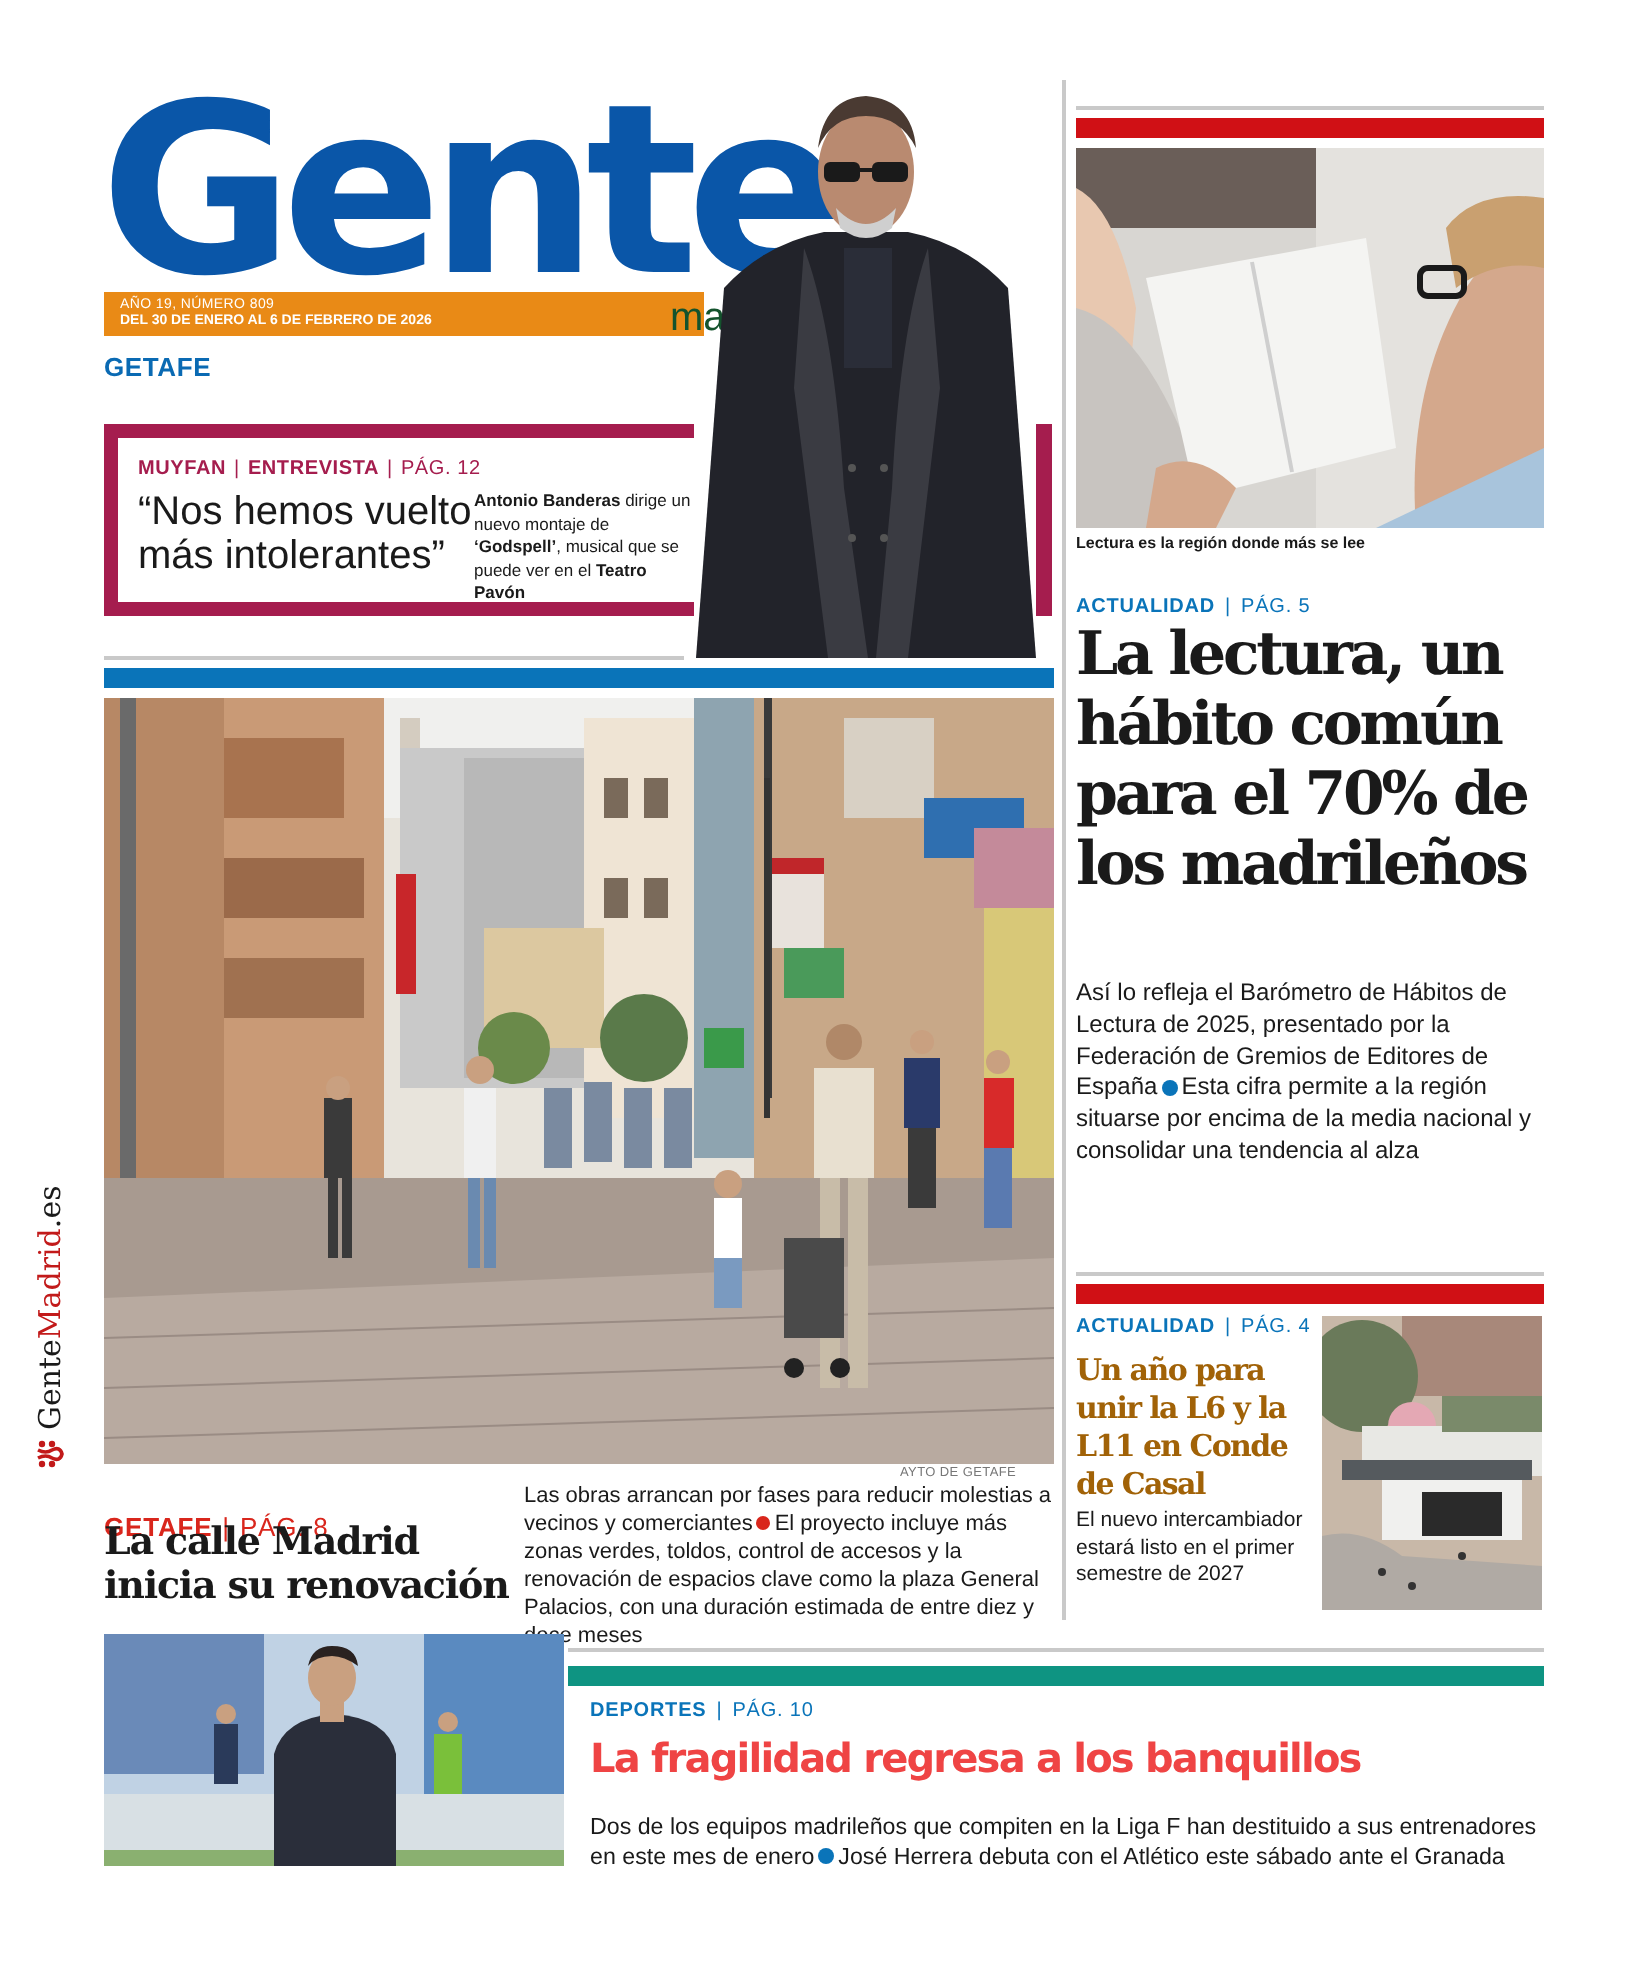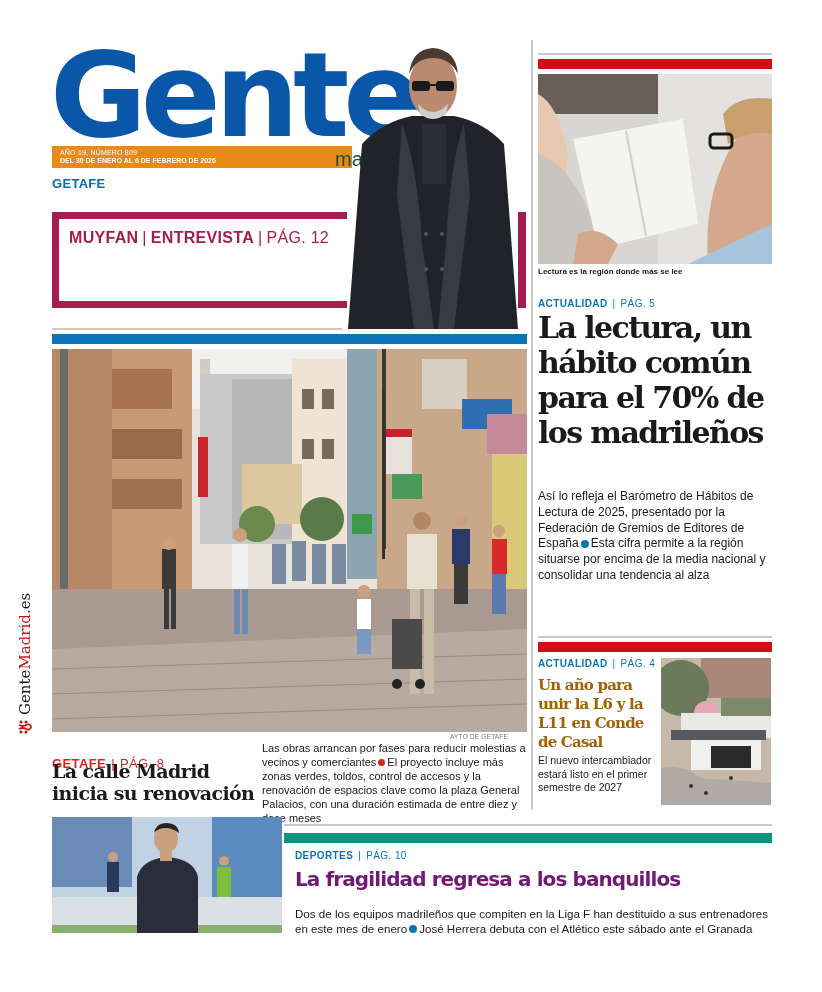--- a/index.html
+++ b/index.html
@@ -12,21 +12,21 @@
   .logo { left: 50px; top: 36px; font-family: "DejaVu Sans", sans-serif; font-weight: bold;
           font-size: 118px; line-height: 1; color: #0a56a8; letter-spacing: -6px; }
   .orange-bar { left: 52px; top: 146px; width: 300px; height: 22px; background: #e98a16; }
   .orange-bar .l1 { position: absolute; left: 8px; top: 3px; font-size: 7px; color: #fff; letter-spacing: 0.2px; }
   .orange-bar .l2 { position: absolute; left: 8px; top: 11px; font-size: 7px; color: #fff; font-weight: bold; }
   .ma-text { left: 335px; top: 148px; font-size: 20px; color: #14532d; }
   .edition { left: 52px; top: 176px; font-size: 13px; font-weight: bold; color: #0a6ab3; letter-spacing: 0.3px; }
 
   
   .interview-box { left: 52px; top: 212px; width: 295px; height: 96px; border: 7px solid #a51d4e; border-right: none; background: #fff; }
-  .interview-box .kicker { position: absolute; left: 10px; top: 10px; font-size: 16px; font-weight: bold; color: #a51d4e; letter-spacing: 0.3px; }
+  .interview-box .kicker { position: absolute; left: 10px; top: 10px; font-size: 10px; font-weight: bold; color: #a51d4e; letter-spacing: 0.3px; }
   .interview-box .kicker .pipe { color: #a51d4e; font-weight: normal; margin: 0 4px; }
   .interview-box .kicker .pag { font-weight: normal; }
   .interview-box .quote { position: absolute; left: 10px; top: 26px; width: 170px; font-size: 20px; line-height: 22px; color: #1a1a1a; font-family: "Liberation Sans", sans-serif; }
   .interview-box .desc { position: absolute; left: 178px; top: 26px; width: 112px; font-size: 8.5px; line-height: 11.5px; color: #1a1a1a; }
   .interview-box .desc b { font-weight: bold; }
   .box-right-border { left: 518px; top: 212px; width: 8px; height: 96px; background: #a51d4e; }
 
   
   .banderas { left: 342px; top: 44px; width: 182px; height: 285px; }
 
@@ -66,21 +66,21 @@
   .metro-kicker { left: 538px; top: 658px; }
   .metro-head { left: 538px; top: 676px; width: 124px; font-family: "DejaVu Serif", serif; font-weight: bold; font-size: 15px; line-height: 19px; color: #a16207; letter-spacing: -0.8px; }
   .metro-body { left: 538px; top: 754px; width: 118px; font-size: 10.5px; line-height: 13.5px; color: #1a1a1a; }
   .metro-photo { left: 661px; top: 658px; width: 110px; height: 147px; overflow: hidden; }
 
   
   .sports-photo { left: 52px; top: 817px; width: 230px; height: 116px; overflow: hidden; }
   .sports-line { left: 284px; top: 824px; width: 488px; height: 2px; background: #c9c9c9; }
   .sports-bar { left: 284px; top: 833px; width: 488px; height: 10px; background: #0e9482; }
   .sports-kicker { left: 295px; top: 850px; }
-  .sports-head { left: 295px; top: 866px; width: 480px; font-family: "DejaVu Sans", sans-serif; font-weight: bold; font-size: 20px; line-height: 26px; color: #701a75; letter-spacing: -0.9px; }
+  .sports-head { left: 295px; top: 866px; width: 480px; font-family: "DejaVu Sans", sans-serif; font-weight: bold; font-size: 20px; line-height: 26px; color: #ef4444; letter-spacing: -0.9px; }
   .sports-body { left: 295px; top: 906px; width: 480px; font-size: 11.6px; line-height: 15px; color: #1a1a1a; }
 
   
   .side-url { left: 16px; top: 735px; transform-origin: left top; transform: rotate(-90deg); white-space: nowrap; font-family: "DejaVu Serif", serif; font-size: 15px; color: #1a1a1a; display: flex; align-items: center; gap: 4px; }
   .side-url .madrid { color: #c21a1a; }
   .side-url .logo-mark { display: inline-block; width: 16px; height: 16px; }
 </style>
 </head>
 <body>
 
@@ -89,20 +89,22 @@
   <span class="l1">AÑO 19, NÚMERO 809</span>
   <span class="l2">DEL 30 DE ENERO AL 6 DE FEBRERO DE 2026</span>
 </div>
 <div class="abs ma-text">ma</div>
 <div class="abs edition">GETAFE</div>
 
 <div class="abs interview-box">
   <div class="kicker">
     <span>MUYFAN</span><span class="pipe">|</span><span>ENTREVISTA</span><span class="pipe">|</span><span class="pag">PÁG. 12</span>
   </div>
+  <div class="quote">“Nos hemos vuelto más intolerantes”</div>
+  <div class="desc"><b>Antonio Banderas</b><span> dirige un nuevo montaje de </span><b>‘Godspell’</b><span>, musical que se puede ver en el </span><b>Teatro Pavón</b></div>
 </div>
 <div class="abs box-right-border"></div>
 
 <svg class="abs banderas" viewBox="0 0 182 285">
   <path d="M20 100 Q40 78 70 72 L112 72 Q142 78 162 100 L176 285 L6 285 Z" fill="#22232a"></path>
   <path d="M60 80 Q75 120 80 200 L92 285 L72 285 L55 150 Z" fill="#3a3b42"></path>
   <path d="M122 80 Q108 120 104 200 L96 285 L112 285 L128 150 Z" fill="#3a3b42"></path>
   <rect x="80" y="80" width="24" height="60" fill="#2a2d38"></rect>
   <ellipse cx="91" cy="42" rx="24" ry="32" fill="#b98a70"></ellipse>
   <path d="M67 30 Q70 5 91 4 Q114 6 116 30 Q108 14 91 14 Q74 14 67 30 Z" fill="#4a3a32"></path>

